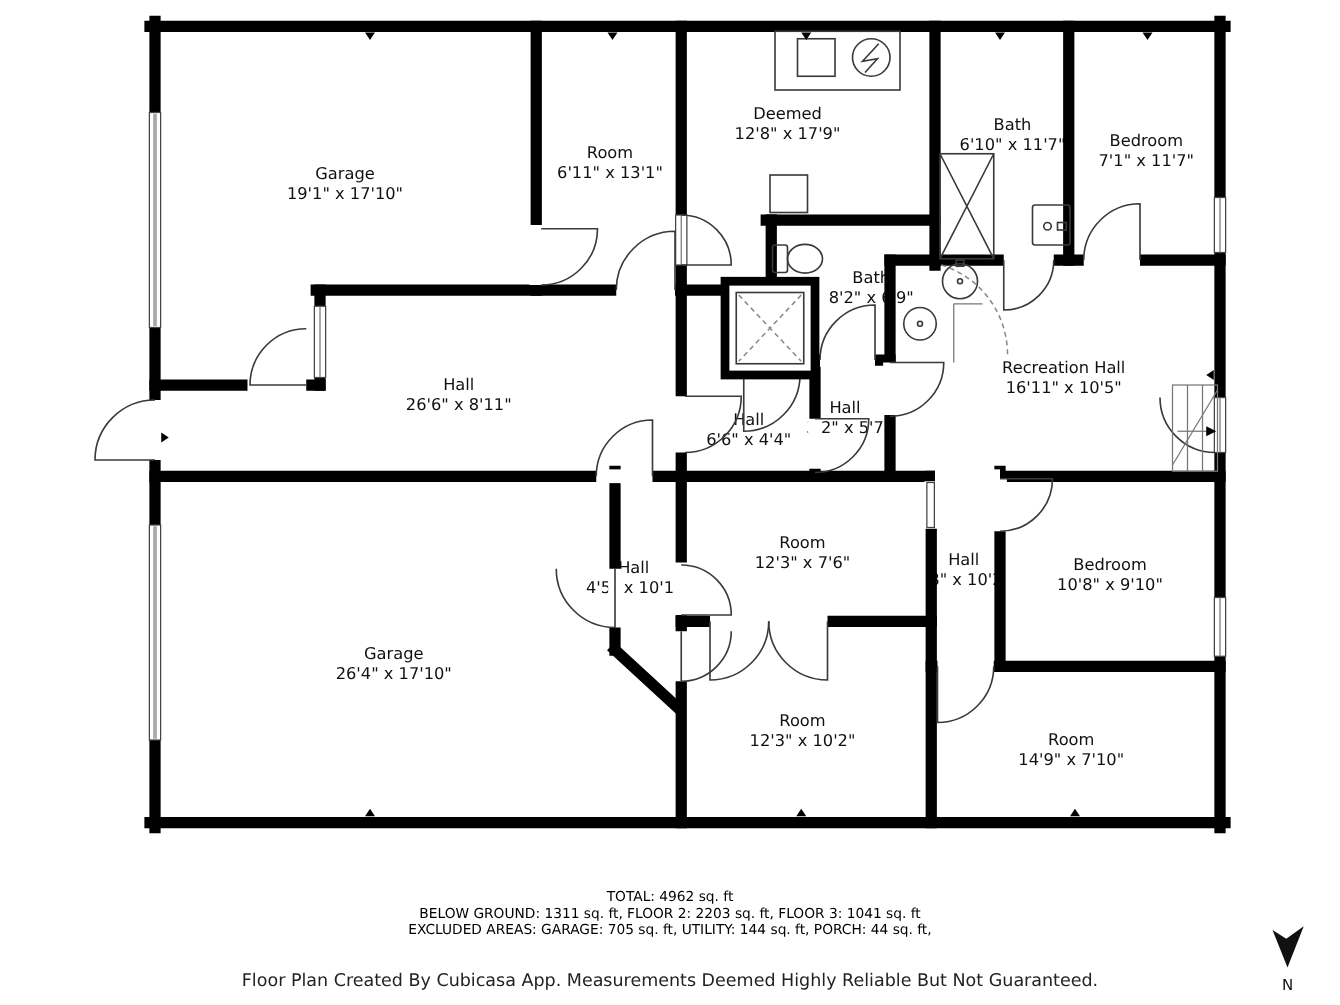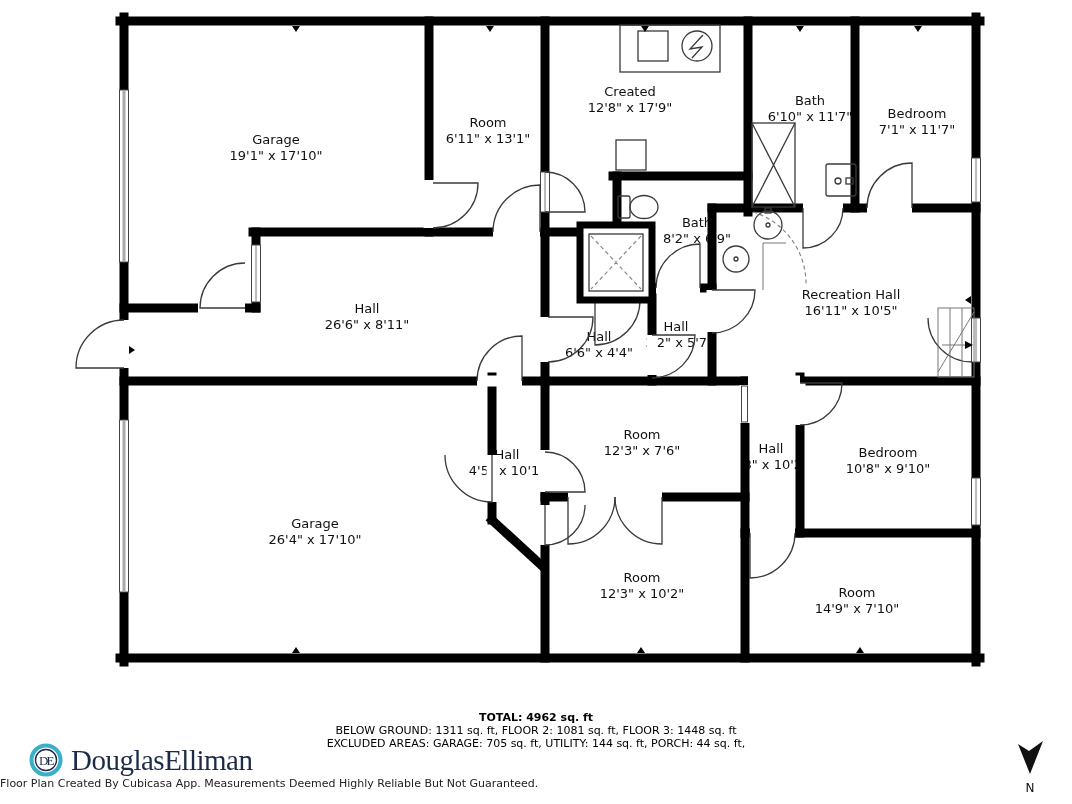--- a/index.html
+++ b/index.html
@@ -13,23 +13,23 @@
   .gap{fill:#fff;stroke:none;}
   .arc{stroke:#3a3a3a;stroke-width:1.3;fill:none;}
   .fix{stroke:#3a3a3a;stroke-width:1.3;fill:none;}
   .thin{stroke:#777;stroke-width:1;fill:none;}
   .dash{stroke:#888;stroke-width:1.2;fill:none;stroke-dasharray:4 3;}
   .win{fill:#fff;stroke:#444;stroke-width:1;}
   .winbar{fill:#a9a9a9;stroke:none;}
   .tri{fill:#000;stroke:none;}
   .footer-text{position:absolute;left:0;right:0;top:711px;text-align:center;
                font-size:11px;line-height:13px;color:#000;z-index:3;}
-  .footer-text .total-line{font-weight:bold;}
-  .credit-line{position:absolute;left:0;right:0;top:777px;
-               font-size:11px;color:#222;z-index:3;}
+  .footer-text .total-line{font-weight:normal;}
+  .credit-line{position:absolute;left:0;right:0;top:777px;text-align:center;
+               font-size:14px;color:#222;z-index:3;}
   .logo{position:absolute;left:28px;top:742px;display:flex;align-items:center;z-index:3;}
   .logo .wordmark{font-family:"Liberation Serif","DejaVu Serif",serif;font-size:29px;
                   color:#1d2b49;letter-spacing:-0.5px;margin-left:7px;}
   .mono-de{font-family:"Liberation Serif","DejaVu Serif",serif;font-size:13px;
            fill:#1d2b49;letter-spacing:-2px;}
   .compass{position:absolute;left:1008px;top:738px;width:44px;text-align:center;z-index:3;}
   .compass .n-label{font-size:12px;color:#111;margin-top:1px;font-family:"DejaVu Sans",sans-serif;}
 </style>
 </head>
 <body>
@@ -38,21 +38,21 @@
 
   <div class="room-label" style="left:276px;top:132px">
       <span>Garage</span>
       <span>19'1" x 17'10"</span>
     </div>
   <div class="room-label" style="left:488px;top:115px">
       <span>Room</span>
       <span>6'11" x 13'1"</span>
     </div>
   <div class="room-label" style="left:630px;top:84px">
-      <span>Created</span>
+      <span>Deemed</span>
       <span>12'8" x 17'9"</span>
     </div>
   <div class="room-label" style="left:810px;top:93px">
       <span>Bath</span>
       <span>6'10" x 11'7"</span>
     </div>
   <div class="room-label" style="left:917px;top:106px">
       <span>Bedroom</span>
       <span>7'1" x 11'7"</span>
     </div>
@@ -271,33 +271,25 @@
       <path class="tri" d="M292,653 h8 l-4,-6 z"></path>
       <path class="tri" d="M637,653 h8 l-4,-6 z"></path>
       <path class="tri" d="M856,653 h8 l-4,-6 z"></path>
       <path class="tri" d="M129,346 v8 l6,-4 z"></path>
       <path class="tri" d="M971,296 v8 l-6,-4 z"></path>
     </g>
   </svg>
 
   <div class="footer-text">
     <div class="total-line">TOTAL: 4962 sq. ft</div>
-    <div>BELOW GROUND: 1311 sq. ft, FLOOR 2: 1081 sq. ft, FLOOR 3: 1448 sq. ft</div>
+    <div>BELOW GROUND: 1311 sq. ft, FLOOR 2: 2203 sq. ft, FLOOR 3: 1041 sq. ft</div>
     <div>EXCLUDED AREAS: GARAGE: 705 sq. ft, UTILITY: 144 sq. ft, PORCH: 44 sq. ft,</div>
   </div>
   <div class="credit-line">Floor Plan Created By Cubicasa App. Measurements Deemed Highly Reliable But Not Guaranteed.</div>
 
-  <div class="logo">
-    <svg width="36" height="36" viewBox="0 0 36 36">
-      <circle cx="18" cy="18" r="14.5" fill="#fff" stroke="#3AAFC9" stroke-width="4"></circle>
-      <circle cx="18" cy="18" r="10.5" fill="none" stroke="#1D2B49" stroke-width="1.4"></circle>
-      <text class="mono-de" x="11" y="22.5">DE</text>
-    </svg>
-    <span class="wordmark">DouglasElliman</span>
-  </div>
 
   <div class="compass">
     <svg width="30" height="38" viewBox="0 0 30 38">
       <polygon points="3,6 15,36 28,3 14,13" fill="#111"></polygon>
     </svg>
     <div class="n-label">N</div>
   </div>
 
 </div>
 

